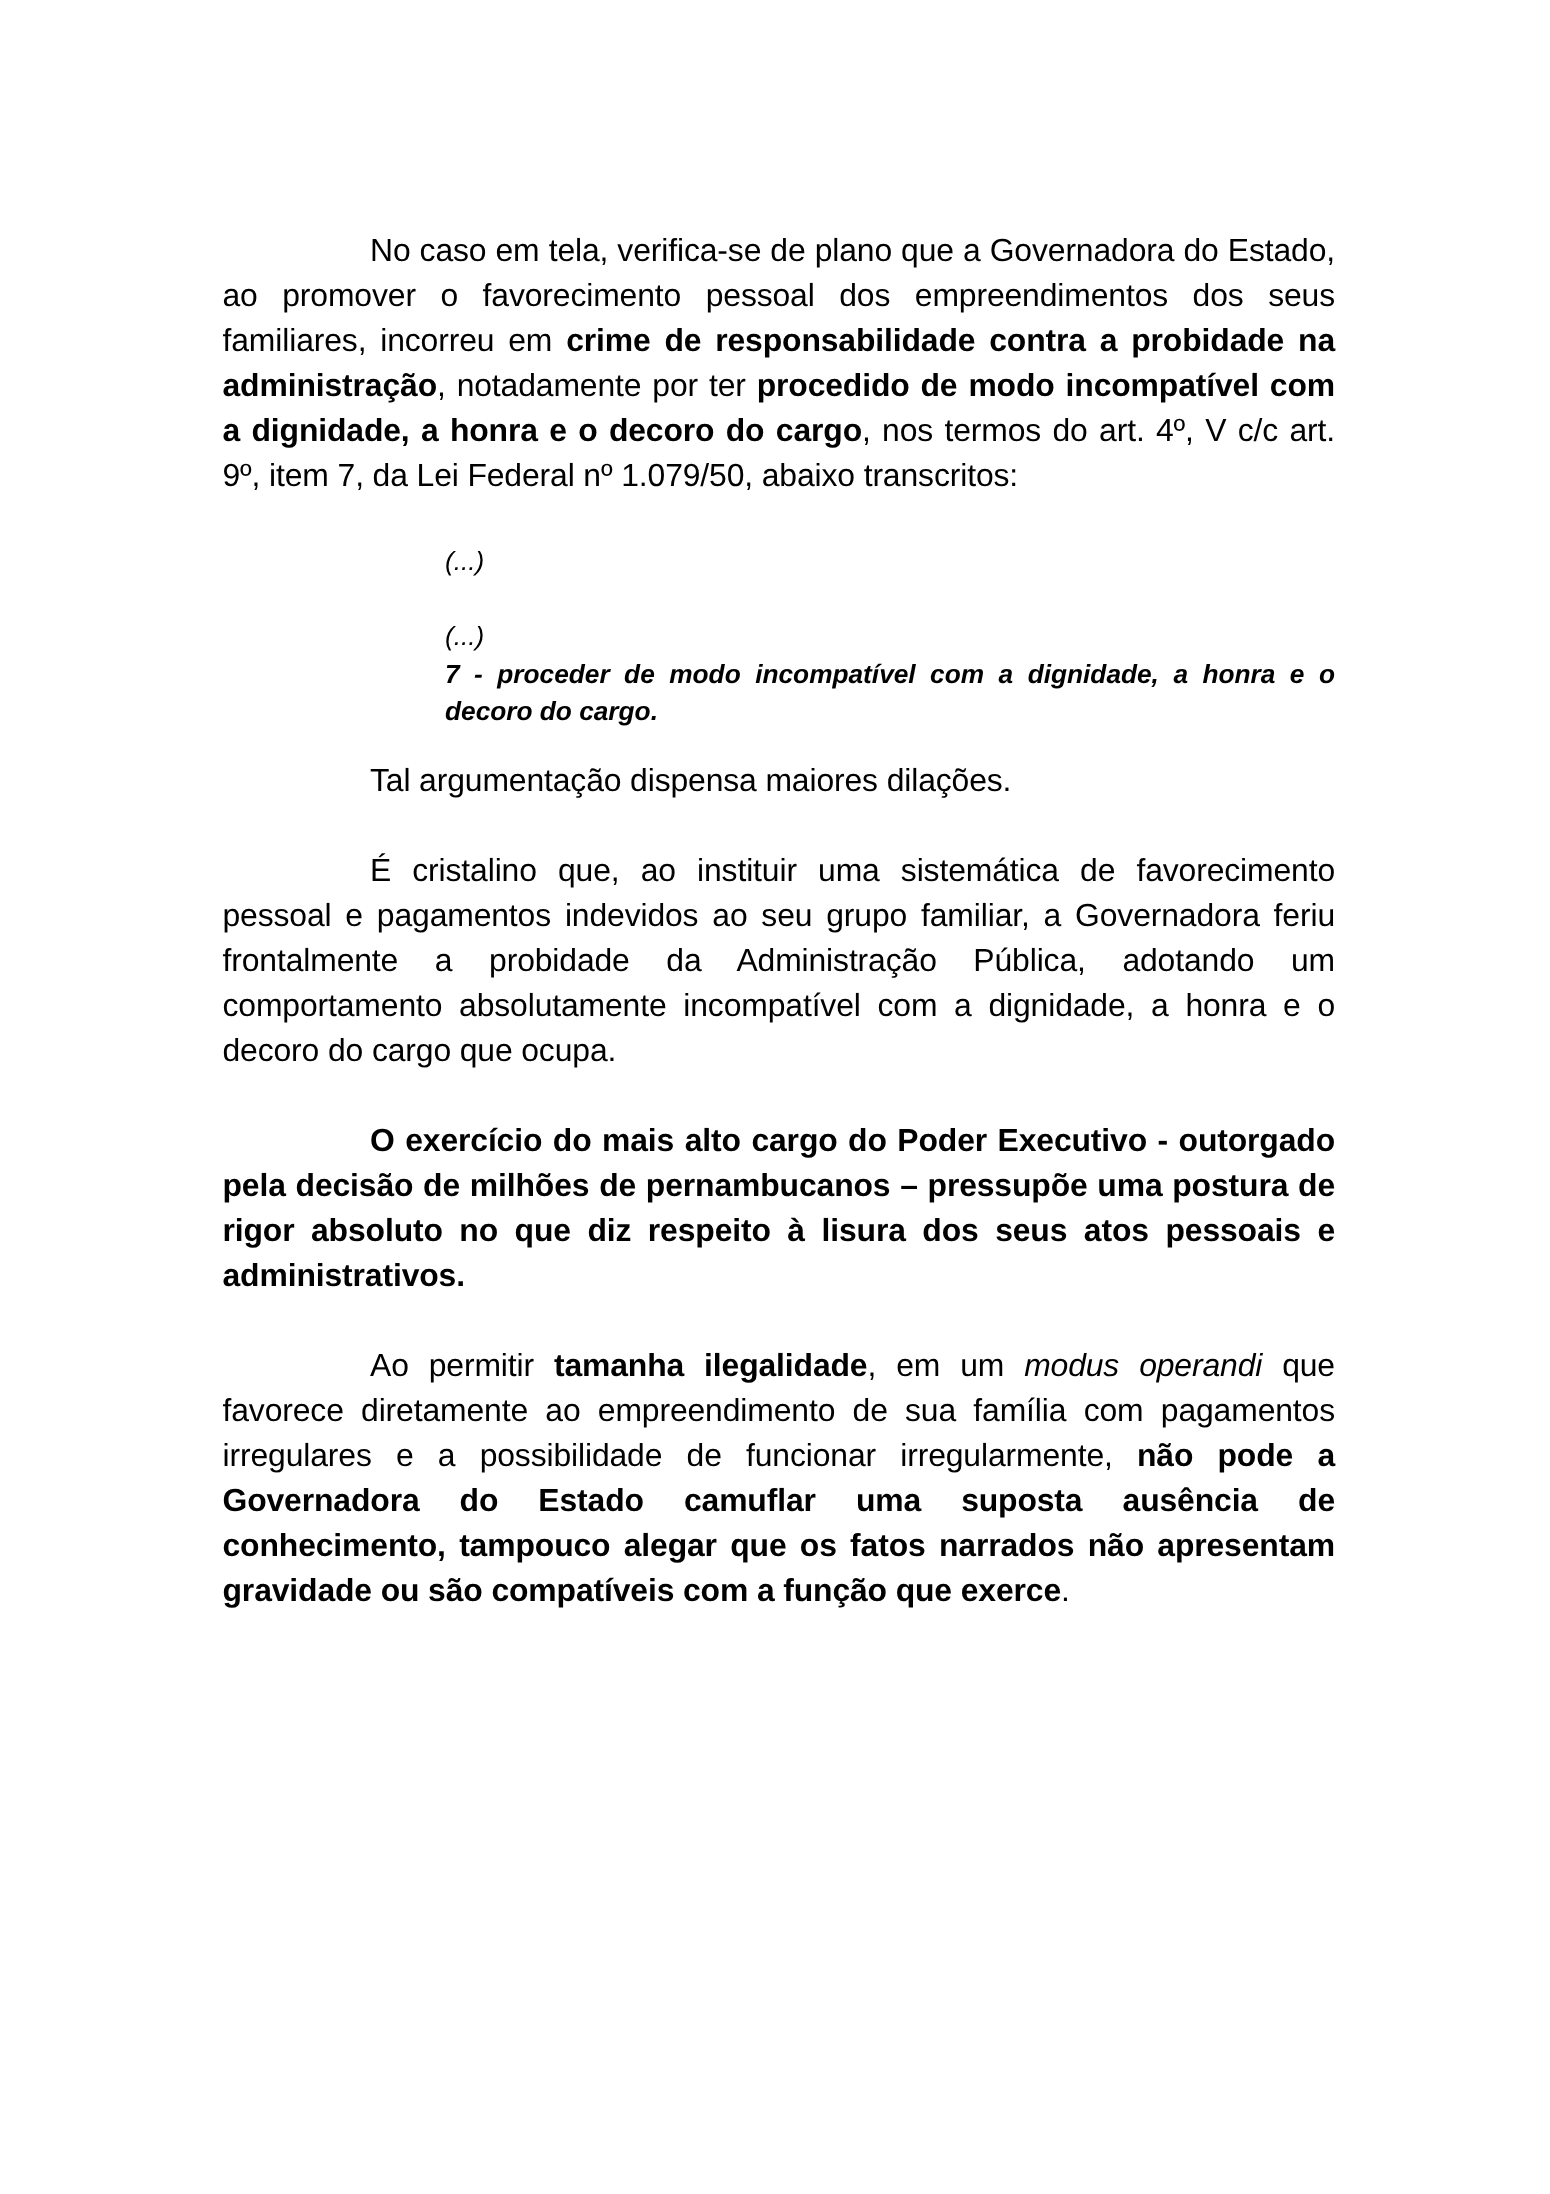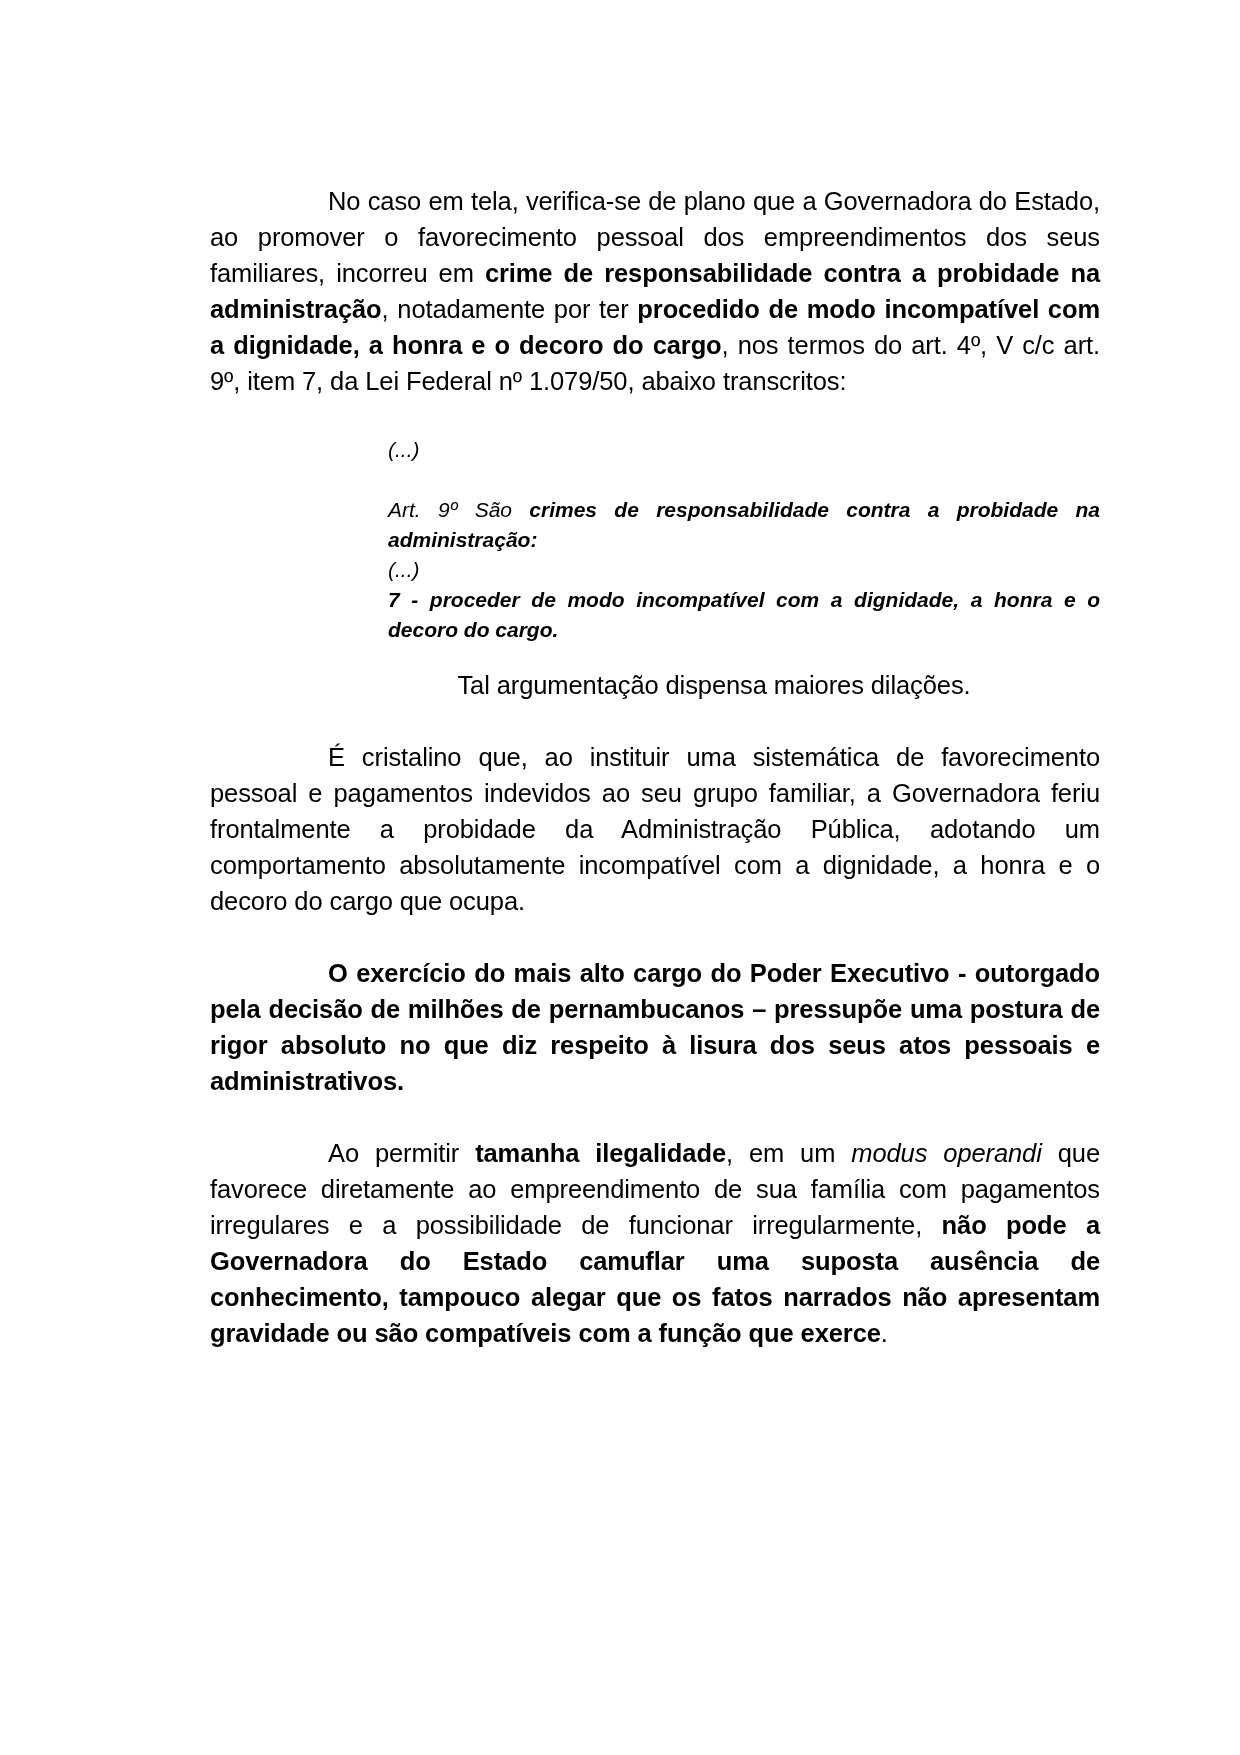--- a/index.html
+++ b/index.html
@@ -13,35 +13,34 @@
       position: relative;
       overflow: hidden;
       font-family: "Liberation Sans", sans-serif;
       color: #000000;
     }
     .page {
       position: absolute;
       left: 178px;
       top: 183px;
       width: 890px;
-      margin-left: 32px;
     }
     .para {
       font-size: 25.5px;
       line-height: 36px;
       text-align: justify;
       margin: 0;
       letter-spacing: -0.1px;
     }
     .indent {
       text-indent: 118px;
     }
     .para-solo {
       padding-left: 118px;
-      text-align: center;
+      text-align: left;
     }
     .quote {
       margin-left: 178px;
       width: 712px;
       font-size: 21px;
       line-height: 30px;
       font-style: italic;
       text-align: justify;
     }
     .quote p {
@@ -60,21 +59,20 @@
   <p class="para indent"><span>No caso em tela, verifica-se de plano que a Governadora do Estado, ao promover o favorecimento pessoal dos empreendimentos dos seus familiares, incorreu em </span><span class="b">crime de responsabilidade contra a probidade na administração</span><span>, notadamente por ter </span><span class="b">procedido de modo incompatível com a dignidade, a honra e o decoro do cargo</span><span>, nos termos do art. 4º, V c/c art. 9º, item 7, da Lei Federal nº 1.079/50, abaixo transcritos:</span></p>
 
   <div class="gap-s"></div>
 
   <div class="quote">
     <div>
         <p><span>(...)</span></p>
       </div>
     <div class="gap-q"></div>
     <div>
-        <p><span>Art. 9º São </span><span class="b">crimes de responsabilidade contra a probidade na administração:</span></p>
         <p><span>(...)</span></p>
         <p><span class="b">7 - proceder de modo incompatível com a dignidade, a honra e o decoro do cargo.</span></p>
       </div>
   </div>
 
   <div class="gap-s" style="height:22px"></div>
 
   <p class="para para-solo"><span>Tal argumentação dispensa maiores dilações.</span></p>
 
   <div class="gap-s"></div>

